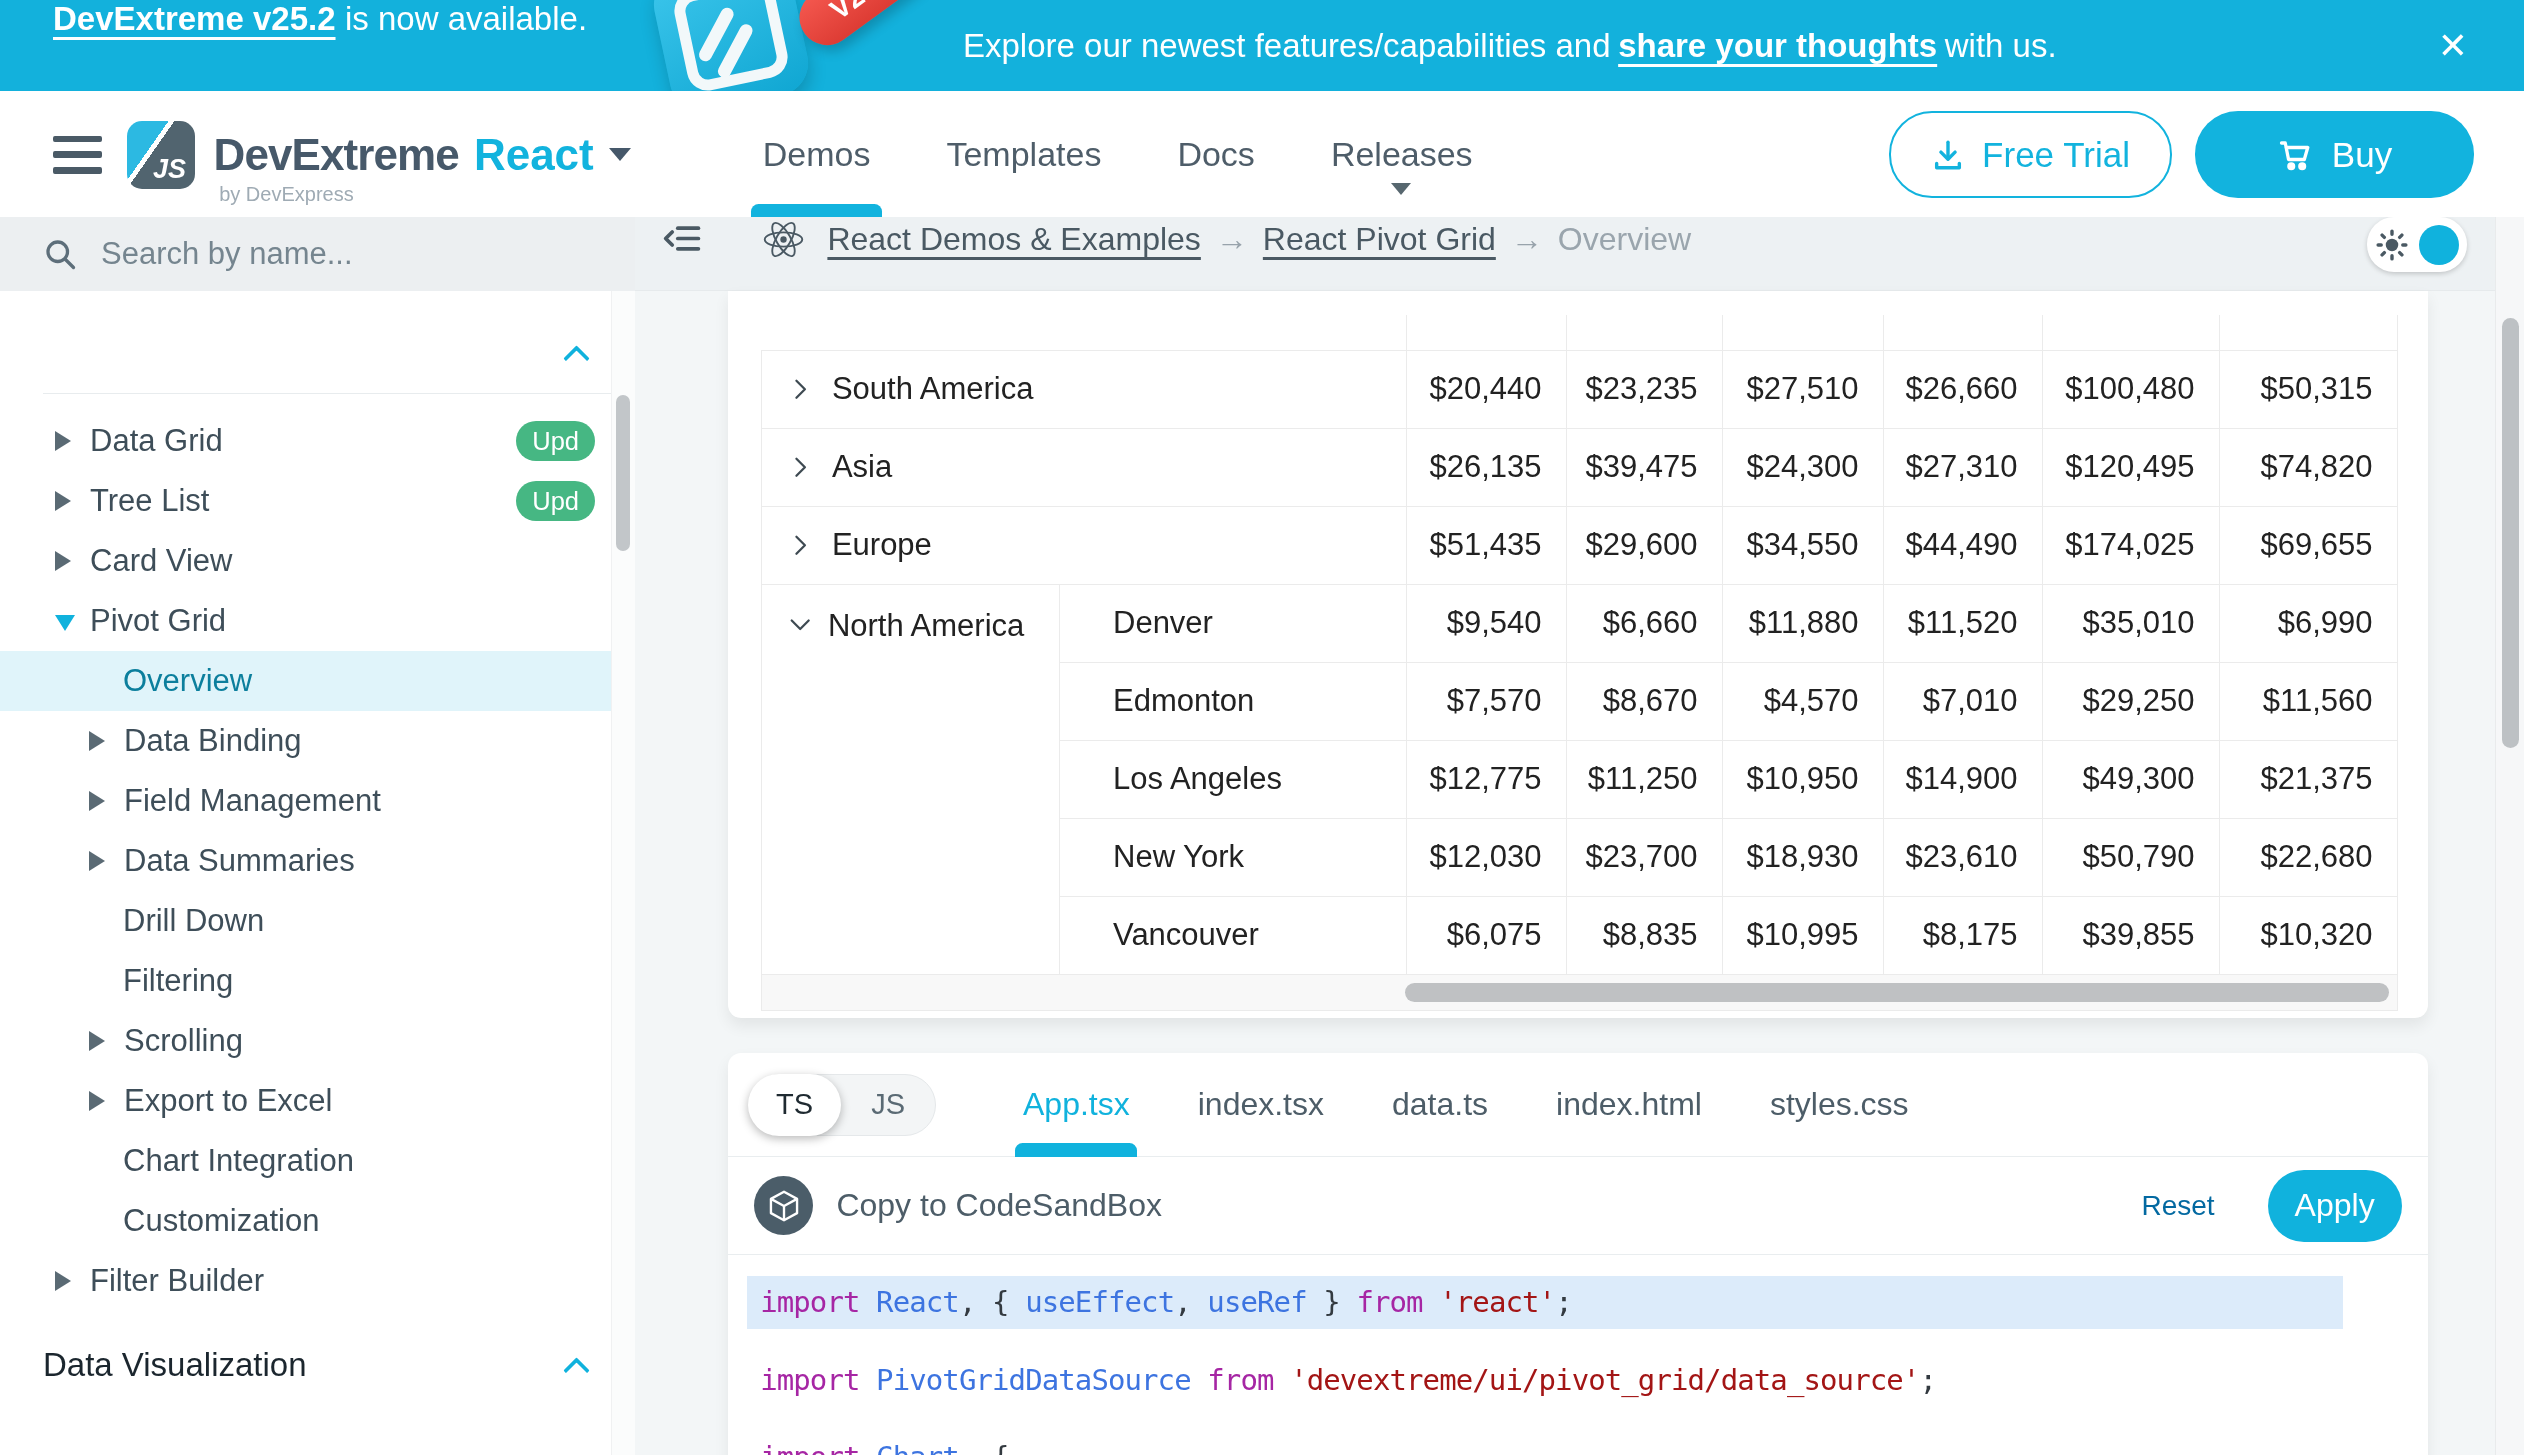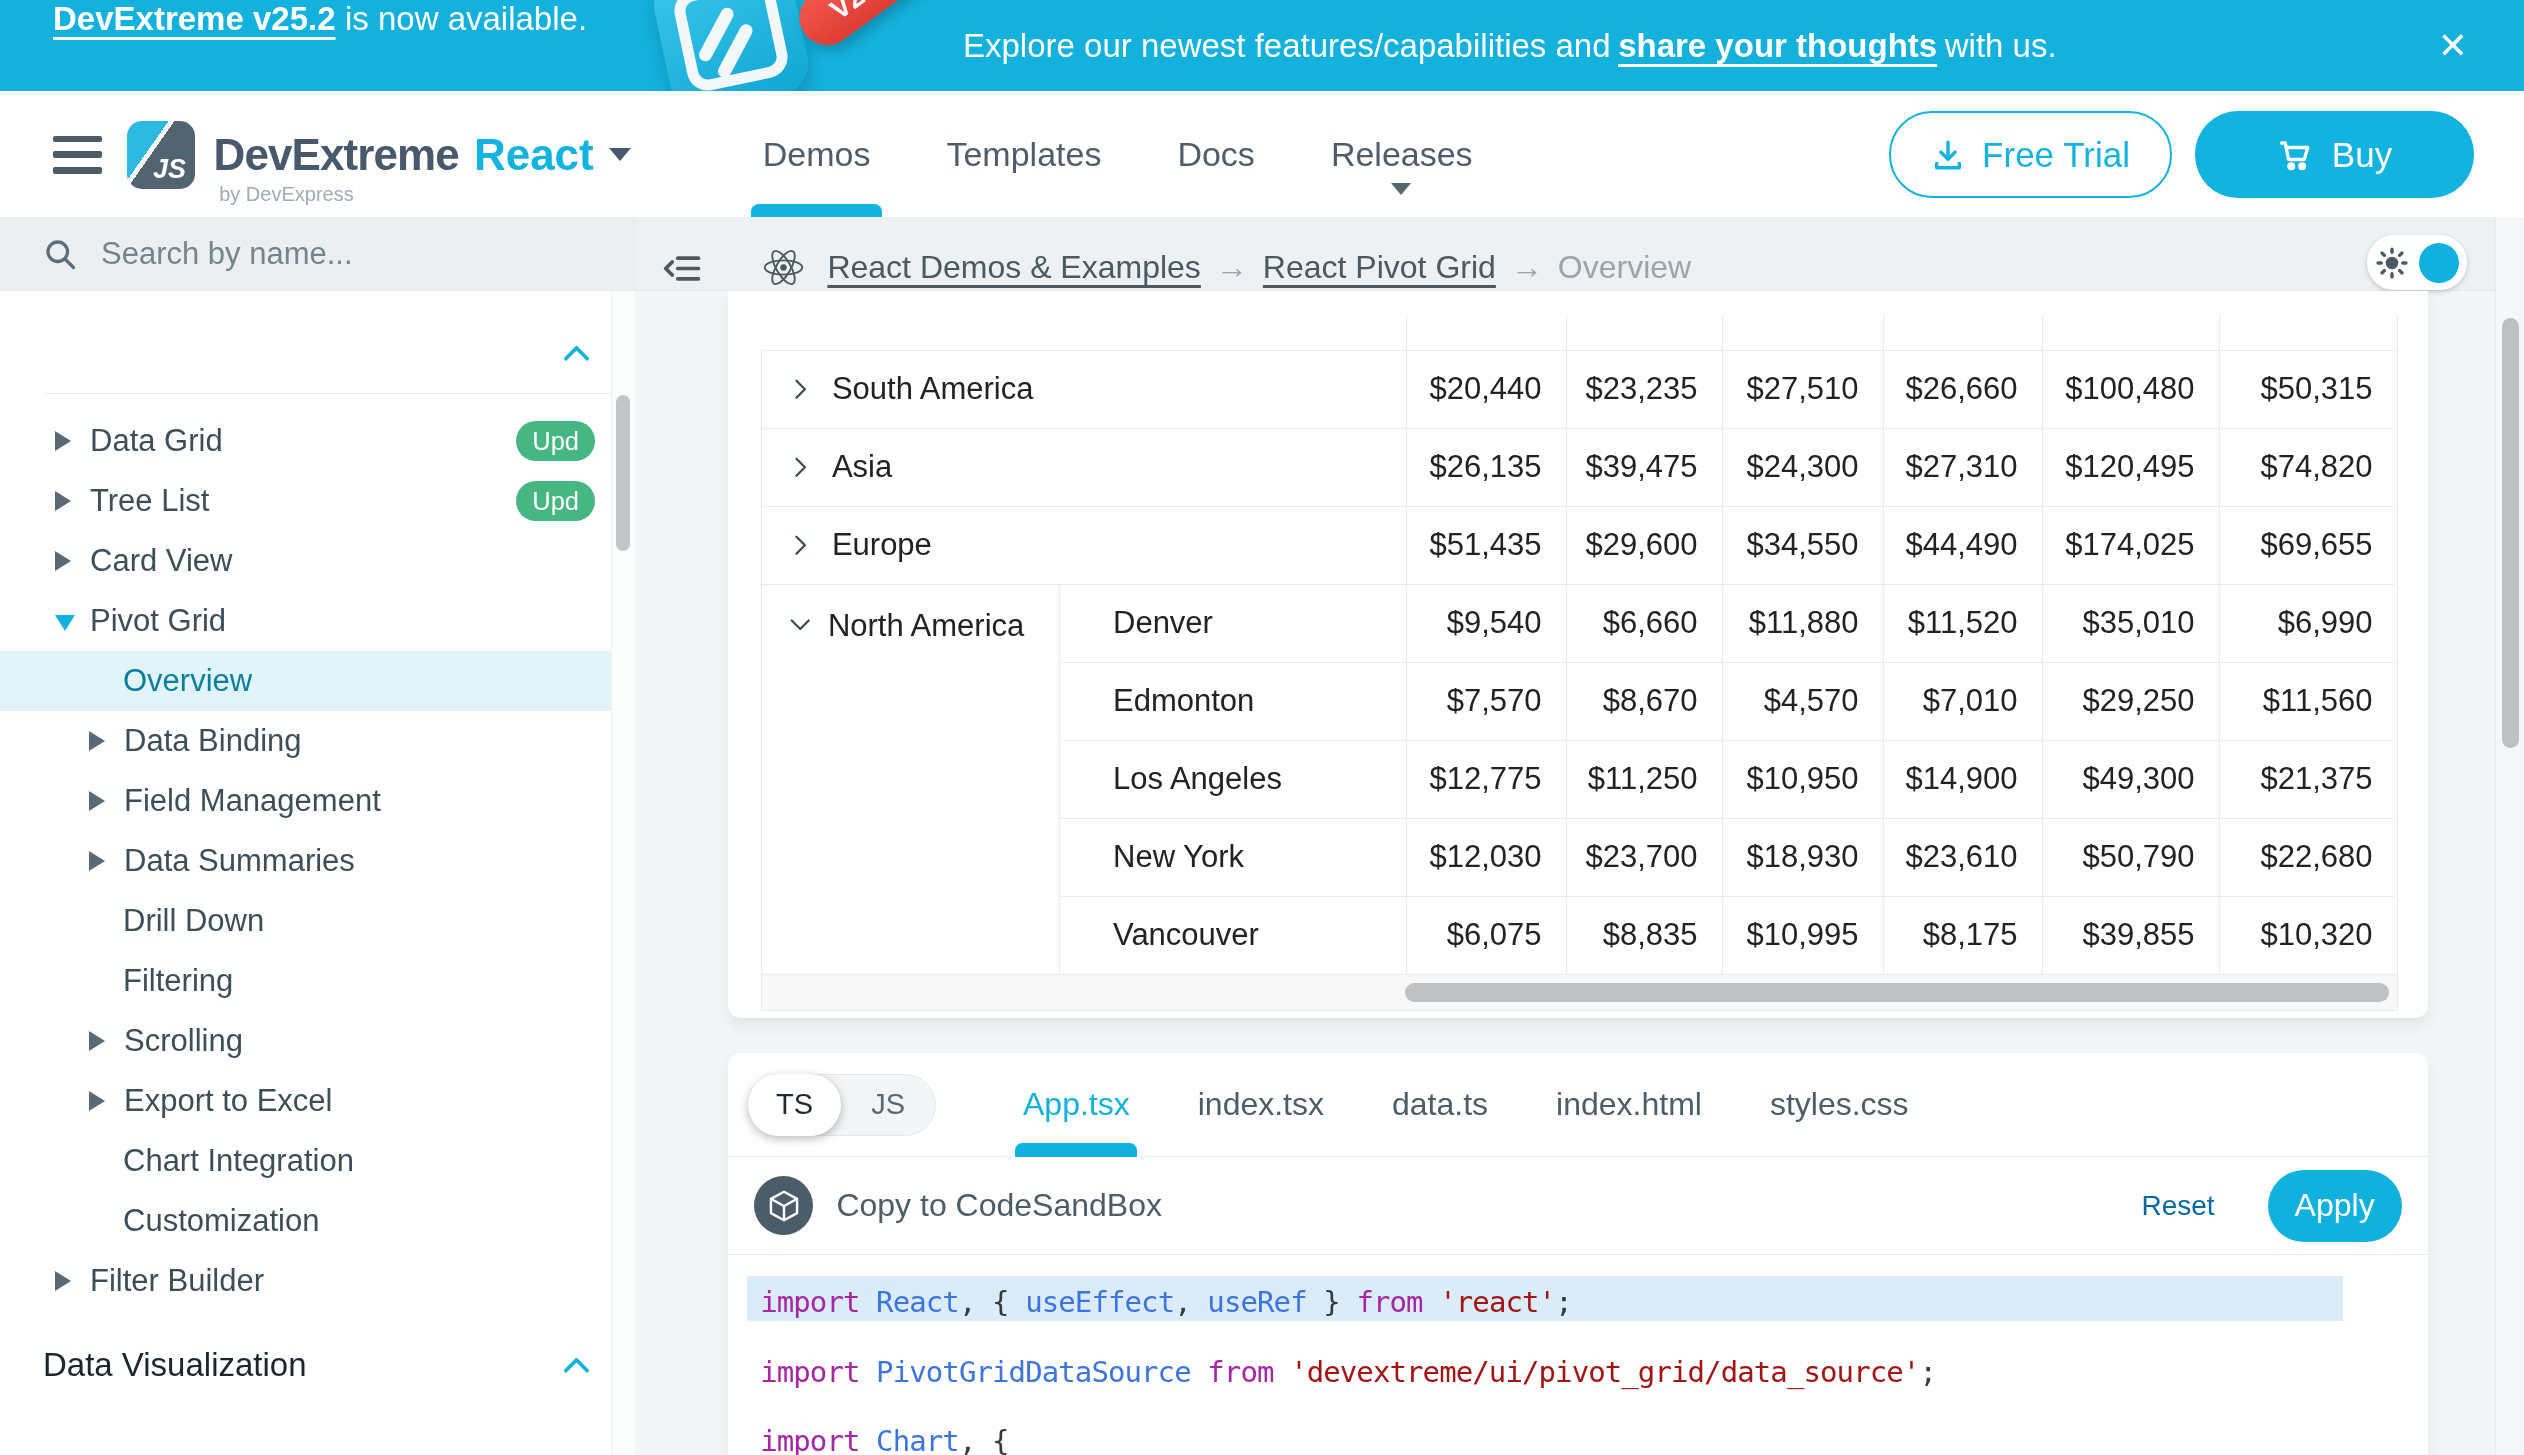--- a/index.html
+++ b/index.html
@@ -67,21 +67,21 @@
   .item.lvl1.with-caret { padding-left:89px; }
   .tri-right { width:0; height:0; border-left:16px solid #5a6a74; border-top:10.4px solid transparent; border-bottom:10.4px solid transparent; margin-right:19px; flex:none; }
   .tri-down { width:0; height:0; border-top:16px solid #10b2dd; border-left:10.4px solid transparent; border-right:10.4px solid transparent; margin-right:15px; margin-top:3.8px; flex:none; }
   .item.selected { background:#e0f4fa; color:#0c7f9d; }
   .badge { margin-left:auto; background:#46b783; color:#fff; font-size:25.5px; height:40px; padding:0 16px; border-radius:20px; display:flex; align-items:center; }
   .sb-scroll { position:absolute; top:74px; right:0; bottom:0; width:24.5px; background:#fbfcfc; border-left:1.9px solid #f0f1f2; }
   .sb-thumb { position:absolute; left:4.7px; top:104px; width:14px; height:156px; border-radius:7.6px; background:#c2c6c9; cursor:pointer; }
 
   
   .main { flex:1; position:relative; background:#f3f6f7; overflow:hidden; }
-  .mtoolbar { position:absolute; left:0; top:0; right:0; height:74px; background:#edf1f3; display:flex; align-items:flex-end; border-bottom:1.9px solid #e6eaec; }
+  .mtoolbar { position:absolute; left:0; top:0; right:0; height:74px; background:#edf1f3; display:flex; align-items:flex-start; border-bottom:1.9px solid #e6eaec; }
   .collapse-icon { margin-left:26.4px; cursor:pointer; display:flex; }
   .crumbs { margin-left:57px; display:flex; align-items:center; }
   .atom-icon { margin-right:21px; display:flex; }
   .crumb-link { font-size:32px; color:#4a5963; text-decoration:underline; text-underline-offset:6.6px; cursor:pointer; white-space:nowrap; }
   .crumb-sep { color:#98a3ab; font-size:32px; margin:0 15px; }
   .crumb-current { color:#9aa5ad; font-size:32px; white-space:nowrap; }
   .theme-toggle { margin-left:auto; margin-right:28px; width:100px; height:55px; background:#fff; border-radius:27px; display:flex; align-items:center; padding:0 7.6px; box-shadow:0 1.9px 5.7px rgba(0,0,0,.18); cursor:pointer; }
   .toggle-knob { margin-left:auto; width:40px; height:40px; border-radius:50%; background:#10b2dd; }
 
   
@@ -109,21 +109,21 @@
   .switch-alt { flex:1; text-align:center; font-size:29px; color:#5a6a74; }
   .tab { font-size:32px; color:#4d5d68; margin:0 34px; height:104px; display:flex; align-items:center; position:relative; cursor:pointer; }
   .tab.active { color:#10b2dd; }
   .tab.active::after { content:""; position:absolute; left:-7.6px; right:-7.6px; bottom:0; height:13.2px; border-radius:7.6px 7.6px 0 0; background:#10b2dd; }
   .code-toolbar { height:98px; display:flex; align-items:center; padding:0 26.4px; border-bottom:1.9px solid #e9edef; }
   .csb-icon { width:59px; height:59px; border-radius:50%; background:#4b5d69; display:flex; align-items:center; justify-content:center; cursor:pointer; flex:none; }
   .csb-label { font-size:32px; color:#4d5d68; margin-left:23px; cursor:pointer; }
   .reset { margin-left:auto; font-size:28px; color:#0369a1; cursor:pointer; }
   .apply { margin-left:53px; width:134px; height:72px; border-radius:36px; background:#10b2dd; color:#fff; font-size:32px; display:flex; align-items:center; justify-content:center; cursor:pointer; }
   .code-area { position:relative; padding-top:21px; font-family:"DejaVu Sans Mono", monospace; font-size:29px; }
-  .code-line { height:45px; line-height:53px; margin:0 0 24.5px 19px; width:1596px; padding-left:13.2px; white-space:pre; letter-spacing:-0.9px; }
+  .code-line { height:53px; line-height:53px; margin:0 0 24.5px 19px; width:1596px; padding-left:13.2px; white-space:pre; letter-spacing:-0.9px; }
   .code-line.hl { background:#dcebfa; }
   .tk-kw { color:#a626a4; }
   .tk-id { color:#3d74e0; }
   .tk-str { color:#a31515; }
   .tk-pl { color:#333a40; }
 
   
   .pscroll { width:30px; flex:none; background:#f6f7f8; border-left:1.9px solid #e9ebec; position:relative; }
   .pscroll-thumb { position:absolute; left:5.7px; top:101px; width:17px; height:430px; border-radius:8.5px; background:#bdc1c4; cursor:pointer; }
 </style>

